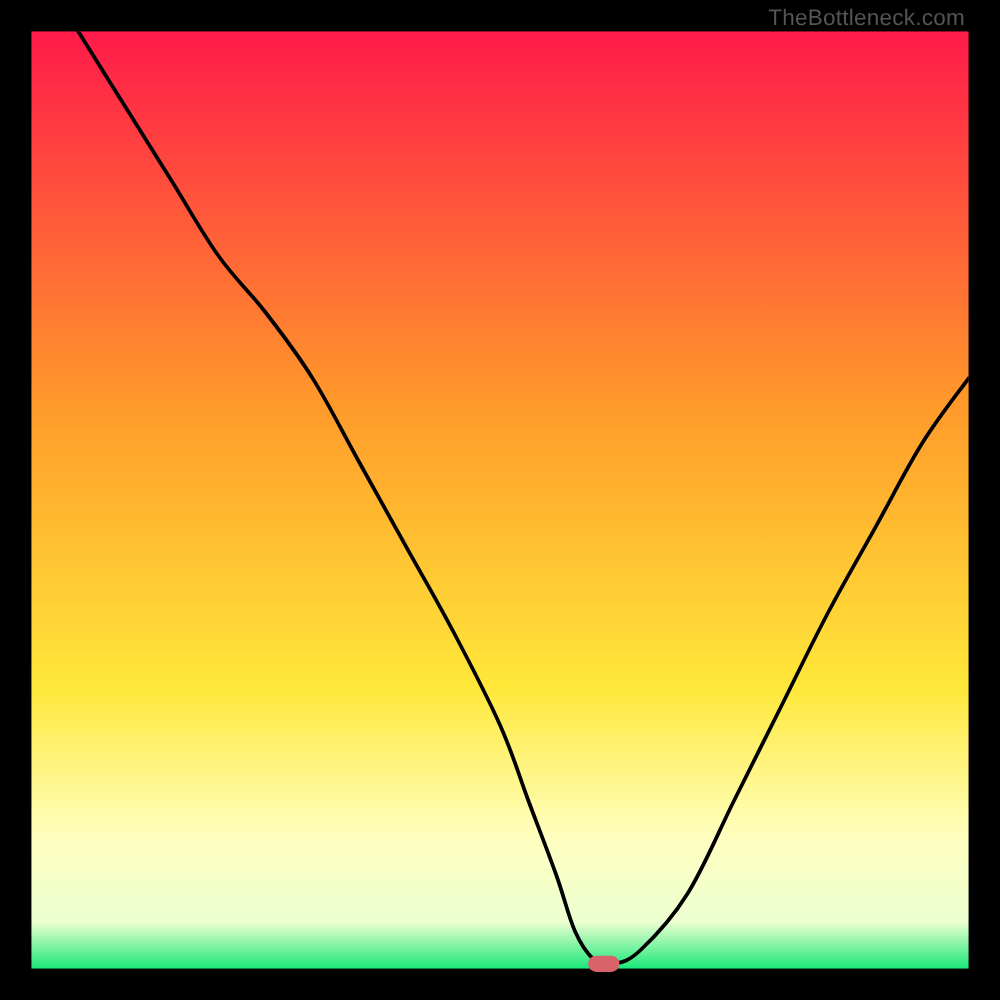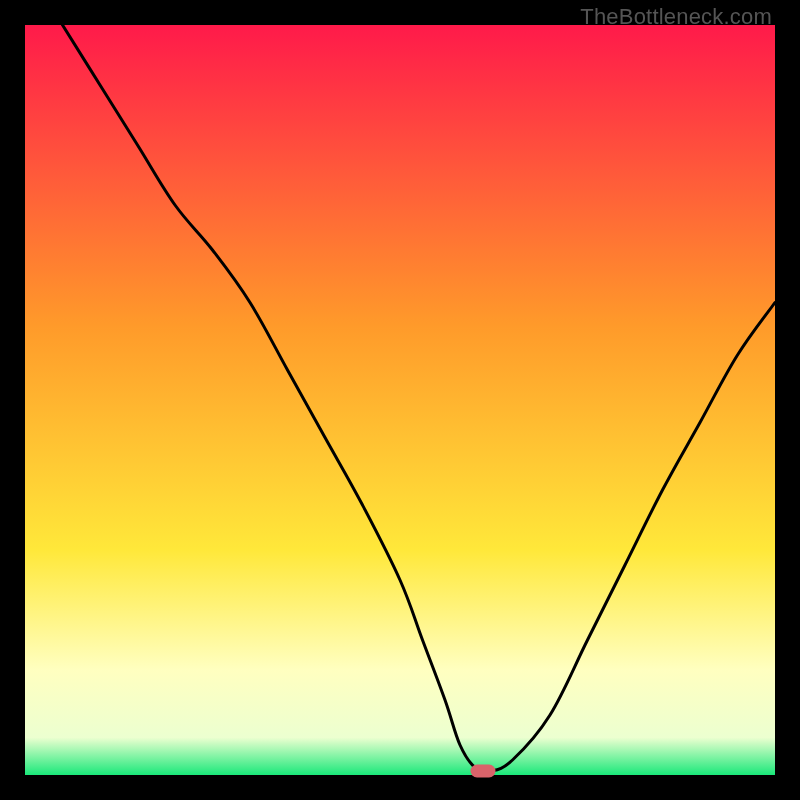--- a/index.html
+++ b/index.html
@@ -24,21 +24,21 @@
     left: 0;
     top: 0;
     width: 750px;
     height: 750px;
   }
   .watermark {
     position: absolute;
     top: 4px;
     right: 28px;
     color: #555;
-    font-size: 22px;
+    font-size: 18px;
     font-weight: 500;
     letter-spacing: 0.2px;
     z-index: 20;
   }
   .curve-layer {
     position: absolute;
     left: 25px;
     top: 25px;
     width: 750px;
     height: 750px;

